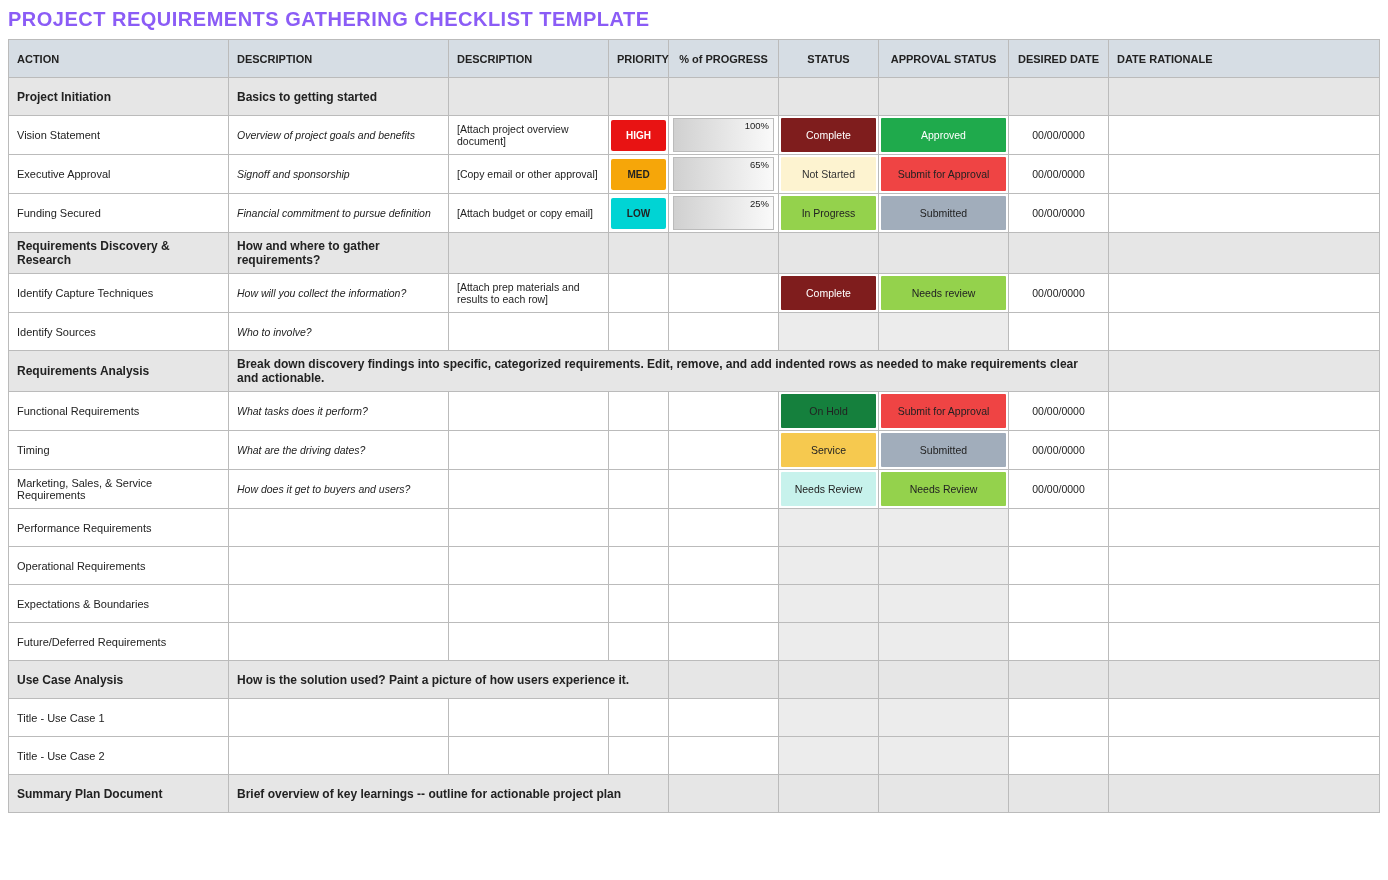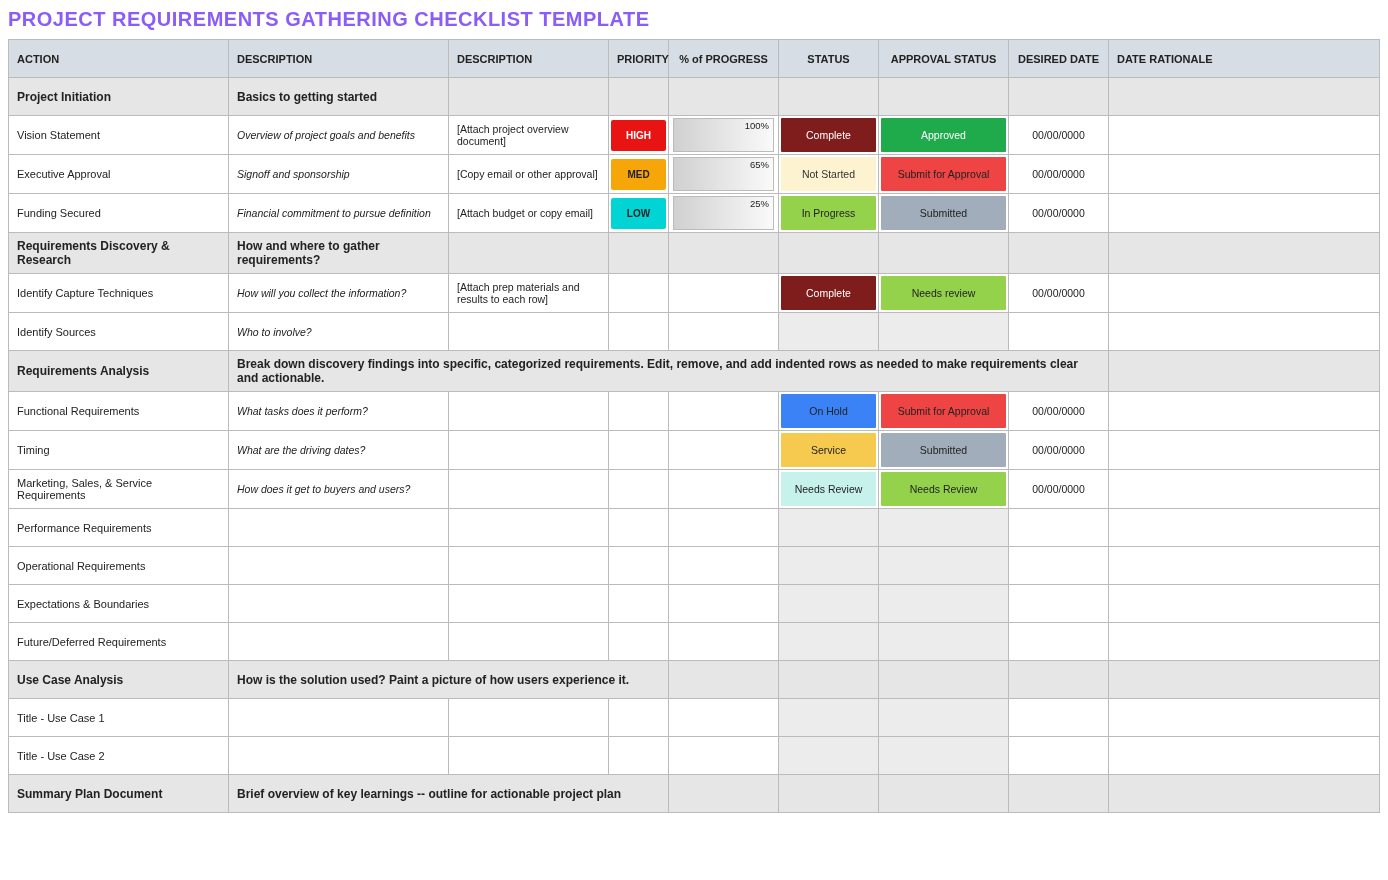--- a/index.html
+++ b/index.html
@@ -96,21 +96,21 @@
     align-items: center;
     justify-content: center;
     width: 100%;
     height: 34px;
     font-size: 10.5px;
     border-radius: 1px;
   }
   .st-complete    { background:#7f1d1d; color:#fff; }
   .st-notstarted  { background:#fdf3d0; color:#333; }
   .st-inprogress  { background:#94d24c; color:#222; }
-  .st-onhold      { background:#3b82f6; color:#222; }
+  .st-onhold      { background:#15803d; color:#222; }
   .st-overdue     { background:#f6c94f; color:#222; }
   .st-needsreview { background:#c7f2ec; color:#222; }
   .ap-approved    { background:#1faa4c; color:#fff; }
   .ap-submitfor   { background:#ef4444; color:#222; }
   .ap-submitted   { background:#a1adbb; color:#222; }
   .ap-needsreview { background:#94d24c; color:#222; }
   td.grey-empty { background:#ececec; }
   td.date { text-align:center; font-size:10.5px; }
   tr.section-span td.span-desc {
     background:#e6e6e6;

